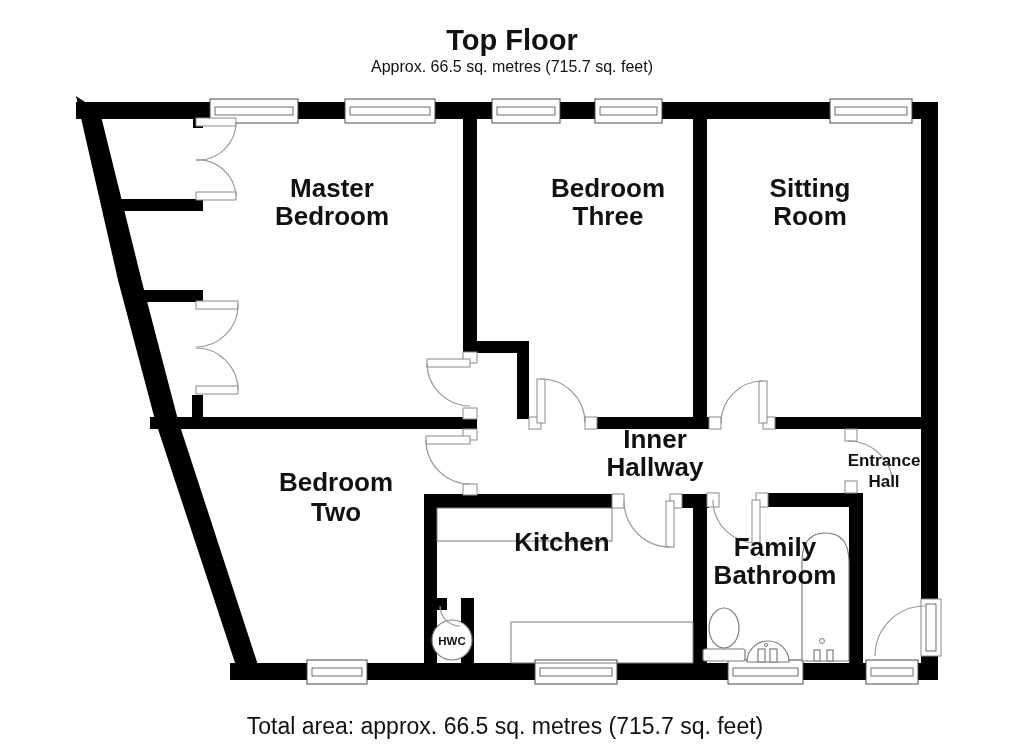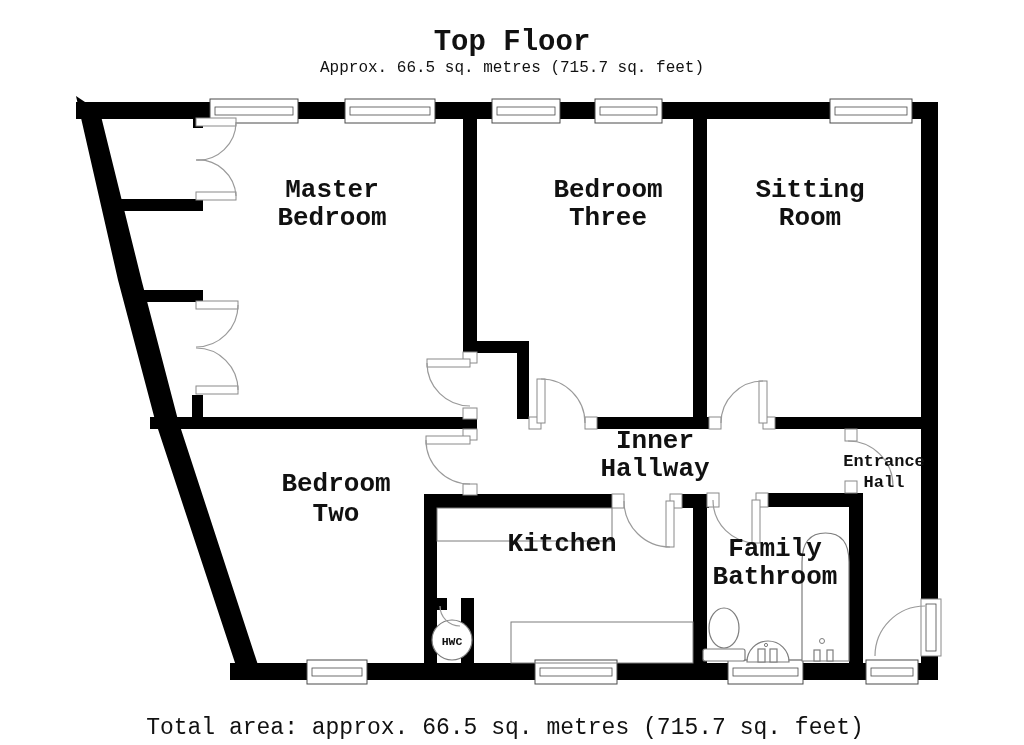--- a/index.html
+++ b/index.html
@@ -1,17 +1,17 @@
 <!DOCTYPE html>
 <html><head>
 <meta charset="utf-8">
 <style>
   html,body{margin:0;padding:0;background:#ffffff;}
   .page{width:1024px;height:745px;background:#ffffff;position:relative;overflow:hidden;
-        font-family:Liberation Mono, monospace;}
+        font-family:Liberation Sans, sans-serif;}
   svg{display:block;}
   .wall{fill:#000000;stroke:none;}
   .hinge{fill:#ffffff;stroke:#8a8a8a;stroke-width:1;}
   .win-outer{fill:#ffffff;stroke:#4a4a4a;stroke-width:1;}
   .win-inner{fill:#ffffff;stroke:#4a4a4a;stroke-width:0.8;}
   .door-leaf{fill:#ffffff;stroke:#8a8a8a;stroke-width:1;}
   .door-arc{fill:none;stroke:#9a9a9a;stroke-width:1.2;}
   .fixture{fill:#ffffff;stroke:#7d7d7d;stroke-width:1.2;}
   .fixline{fill:none;stroke:#7d7d7d;stroke-width:1;}
   .room-label{font-weight:bold;font-size:26px;fill:#111111;text-anchor:middle;}

